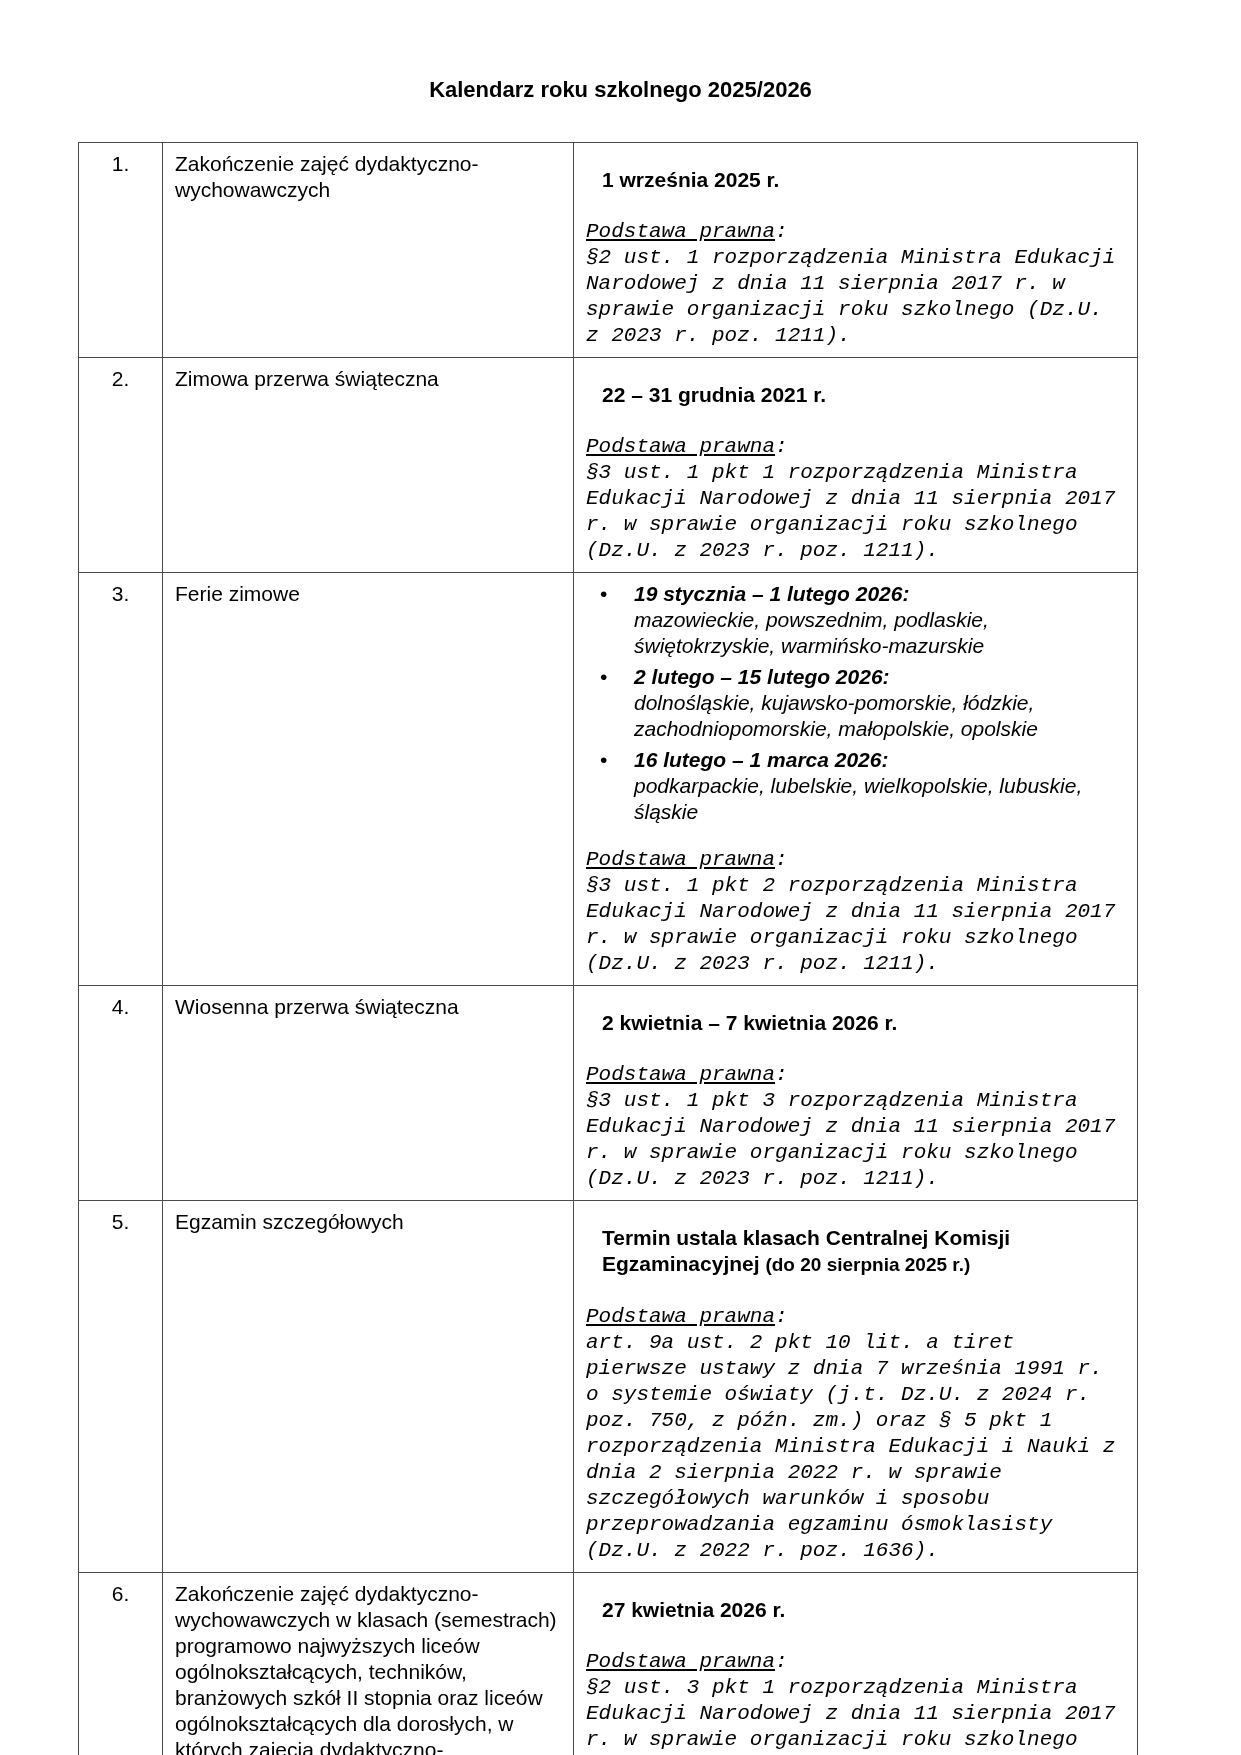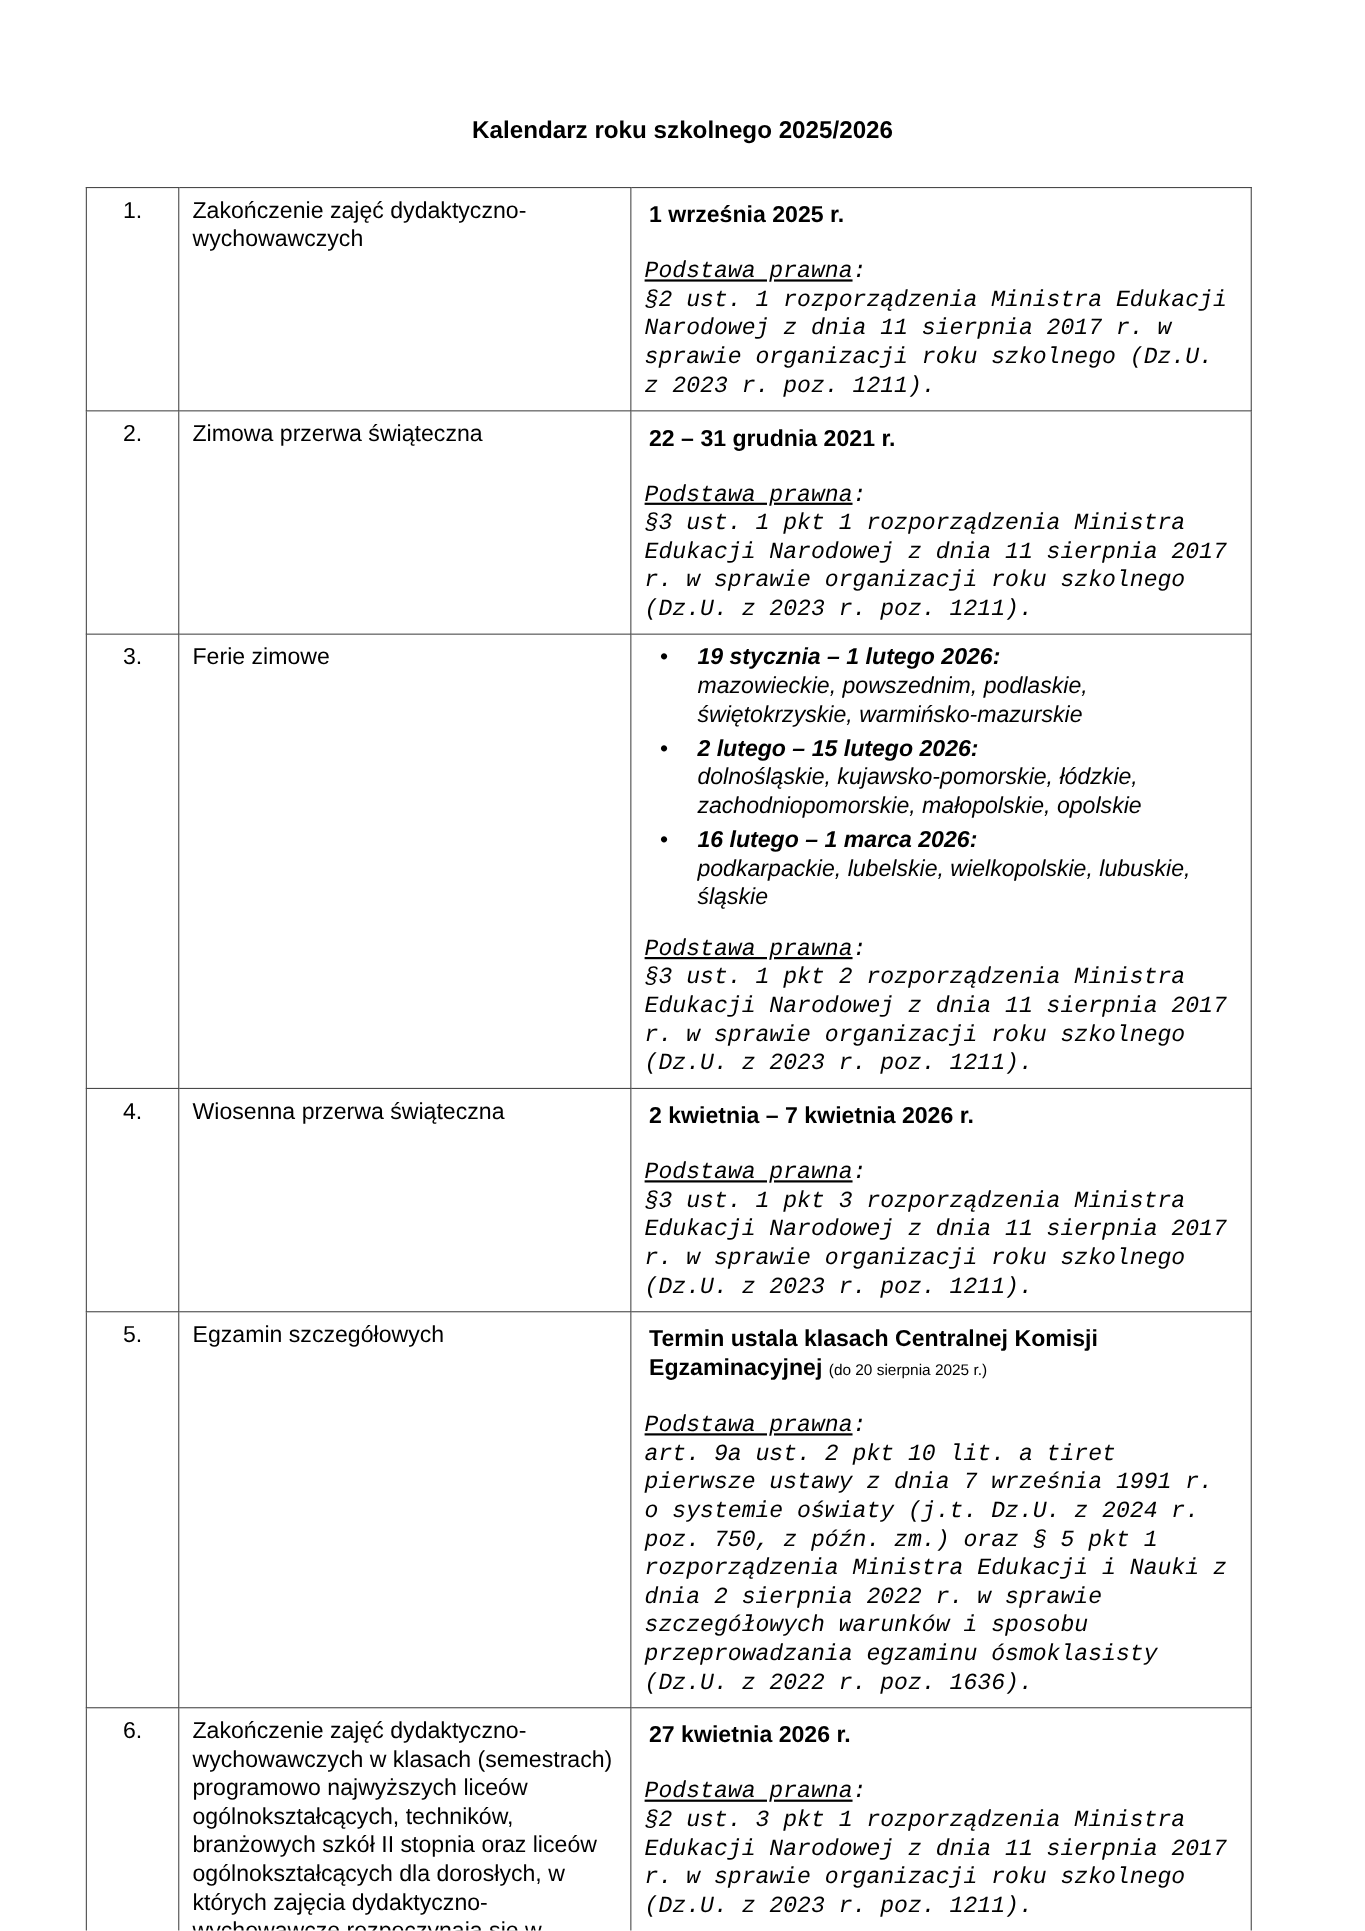--- a/index.html
+++ b/index.html
@@ -12,21 +12,21 @@
     height: 1755px;
     font-family: "Liberation Sans", "DejaVu Sans", sans-serif;
     color: #000000;
     font-size: 21px;
     line-height: 26px;
     -webkit-font-smoothing: antialiased;
   }
   .page {
     width: 1241px;
     height: 1755px;
-    padding-top: 104px;
+    padding-top: 76px;
     box-sizing: border-box;
     overflow: hidden;
   }
   .doc-title {
     text-align: center;
     font-weight: bold;
     font-size: 22px;
     line-height: 28px;
     margin: 0;
   }
@@ -51,25 +51,25 @@
   }
   td.col-event {
     padding-right: 45px;
   }
   td.col-details {
     padding-left: 18px;
     padding-right: 30px;
   }
   .date-line {
     font-weight: bold;
-    margin: 4px;
+    margin: 16px;
   }
   .date-note {
-    font-weight: normal;
-    font-size: 14px;
+    font-weight: bold;
+    font-size: 19px;
   }
   .legal {
     margin-top: 26px;
     font-style: italic;
     font-family: Liberation Mono, monospace;
   }
   .legal-label {
     text-decoration: underline;
   }
   ul.breaks {

